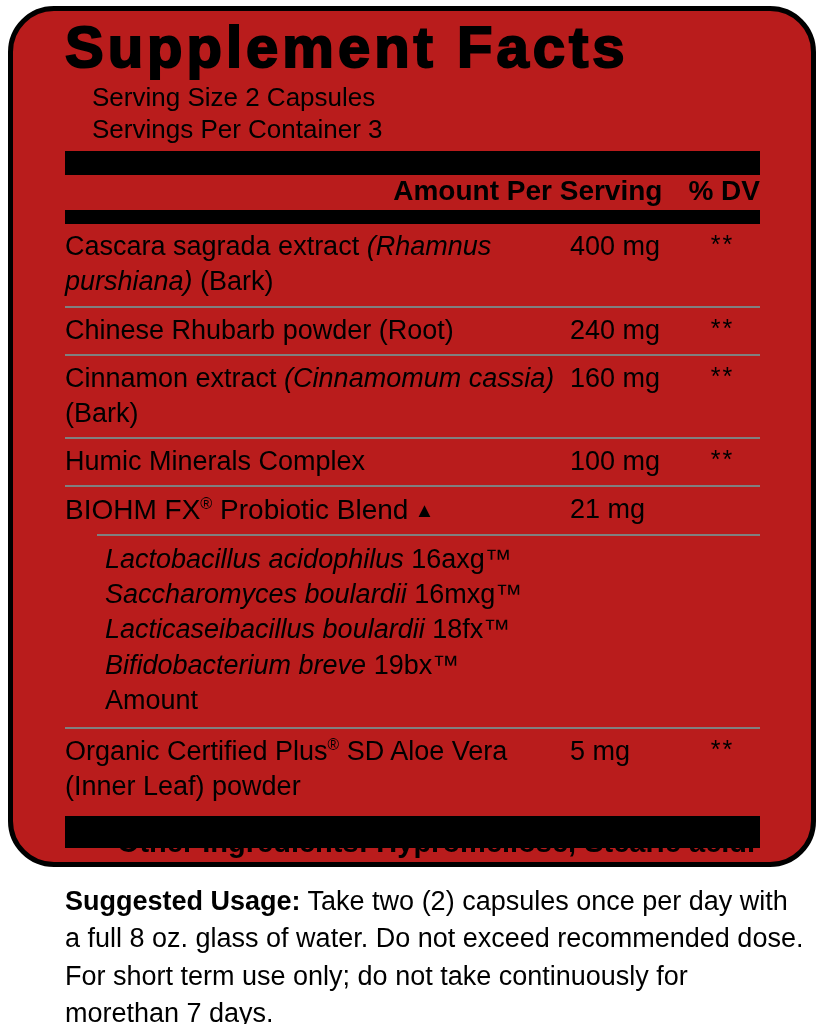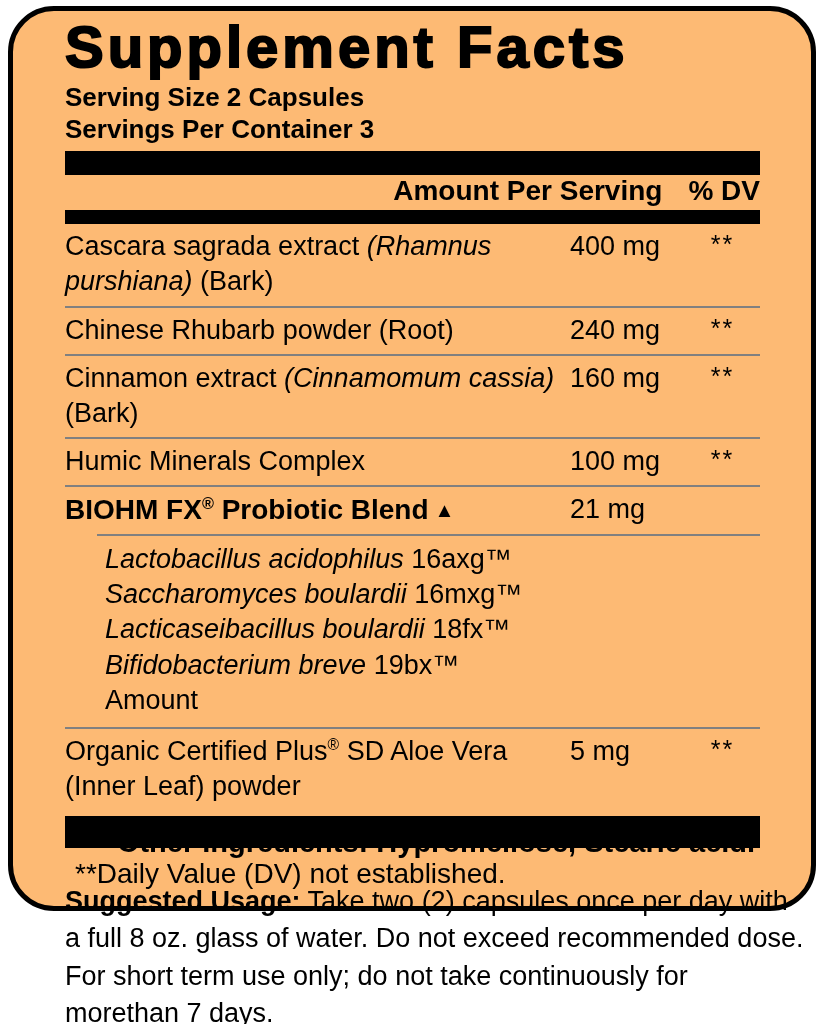--- a/index.html
+++ b/index.html
@@ -10,34 +10,34 @@
     font-family: "Liberation Sans", sans-serif;
   }
   body { height: 1024px; overflow: hidden; }
 
   .facts-box {
     position: absolute;
     left: 8px; top: 6px;
     width: 808px;
     border: 5px solid #000;
     border-radius: 46px;
-    background: #fdba74;
+    background: #b91c1c;
     padding: 6px 51px 14px 52px;
   }
 
   .title {
     font-size: 58px;
     font-weight: bold;
     letter-spacing: 4px;
     -webkit-text-stroke: 2px #000;
     white-space: nowrap;
     line-height: 1.05;
   }
 
-  .serving-block { margin: 4px 0 6px 0; font-weight: bold; }
+  .serving-block { margin: 4px 0 6px 27px; }
   .serving-line { font-size: 26px; line-height: 1.22; }
 
   .bar { background: #000; width: 100%; }
   .bar-thick  { height: 24px; }
   .bar-mid    { height: 14px; }
   .bar-bottom { height: 32px; margin-top: 6px; }
 
   .col-header {
     display: flex;
     justify-content: flex-end;
@@ -51,21 +51,21 @@
   .row {
     display: flex;
     align-items: flex-start;
     padding: 5px 0 6px 0;
     border-bottom: 2px solid #808080;
   }
   .row.no-border { border-bottom: none; }
   .cell-name   { flex: 1; font-size: 27px; line-height: 1.3; padding-right: 6px; }
   .cell-amount { width: 115px; font-size: 27px; text-align: left; line-height: 1.3; }
   .cell-dv     { width: 75px;  font-size: 25px; text-align: center; line-height: 1.1; padding-top: 2px; letter-spacing: 2px;}
-  .bold-row .cell-name { font-weight: bold; font-size: 28px; }
+  .bold-row .cell-name { font-weight: normal; font-size: 28px; }
 
   sup { font-size: 0.58em; }
   .it { font-style: italic; }
   .tri { font-size: 0.72em; position: relative; top: -2px; letter-spacing: 0; margin-left: 6px; }
 
   .sub-list {
     margin-left: 32px;
     border-top: 2px solid #808080;
     padding: 6px 0 9px 8px;
   }
@@ -154,21 +154,20 @@
     </div>
 
   <div id="aloe-row" class="row aloe">
       <div class="cell-name"><span>Organic Certified Plus</span><sup>®</sup><span> SD Aloe Vera (Inner Leaf) powder</span></div>
       <div class="cell-amount">5 mg</div>
       <div class="cell-dv">**</div>
     </div>
 
   <div class="bar bar-bottom"></div>
 
-  <div class="footnote">**Daily Value (DV) not established.</div>
 </div>
 
 <div class="below">
   <div class="other-ing">Other Ingredients: Hypromellose, Stearic acid.</div>
   <div class="usage">
     <span class="label">Suggested Usage:</span><span> Take two (2) capsules once per day with a full 8 oz. glass of water. Do not exceed recommended dose. For short term use only; do not take continuously for morethan 7 days.</span>
   </div>
 
 </div>
 

